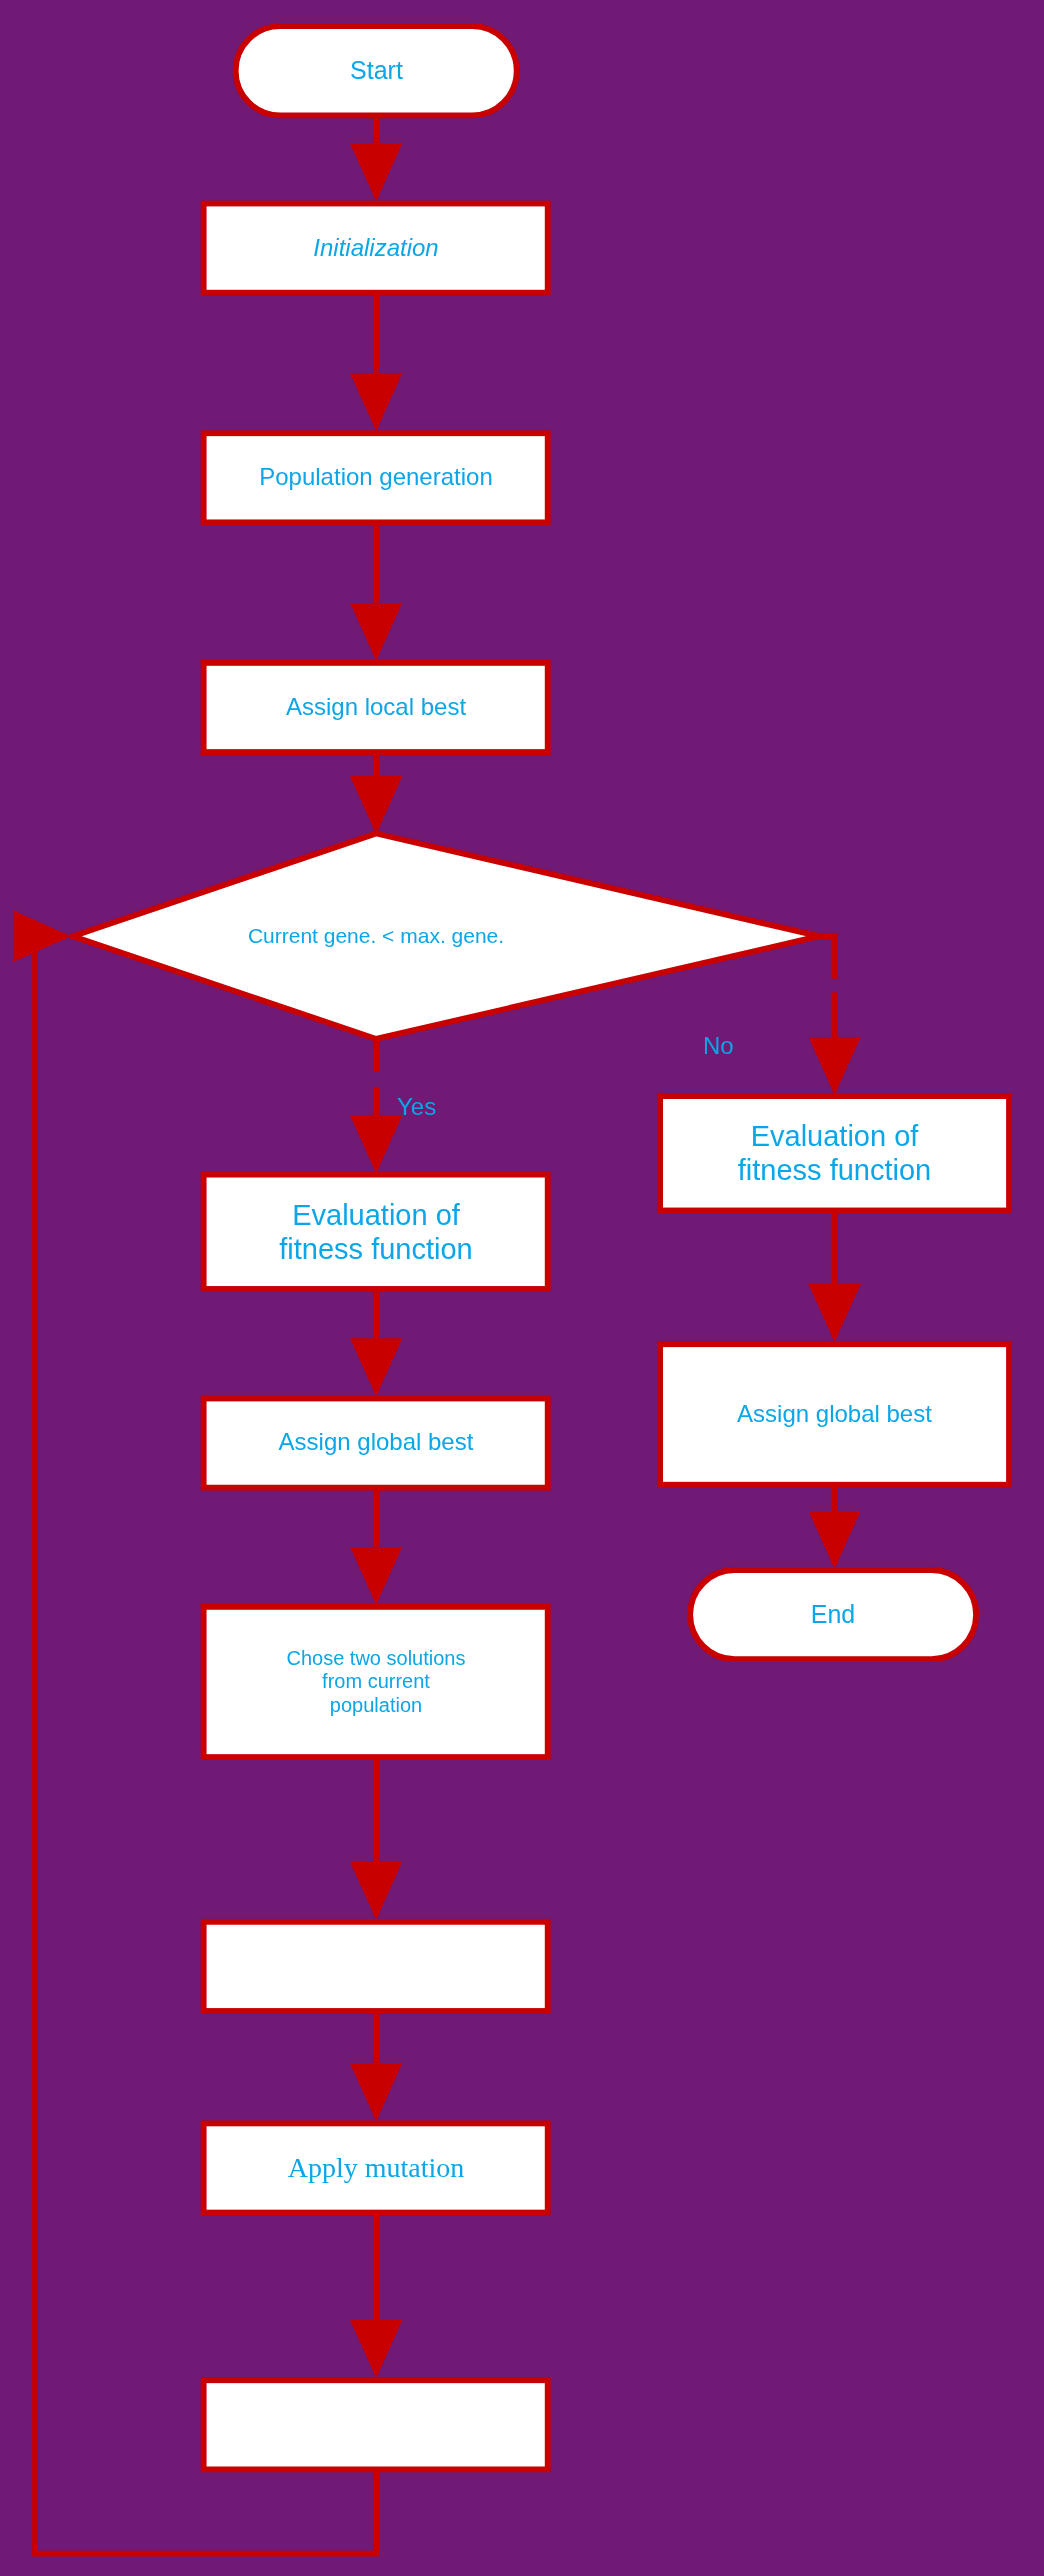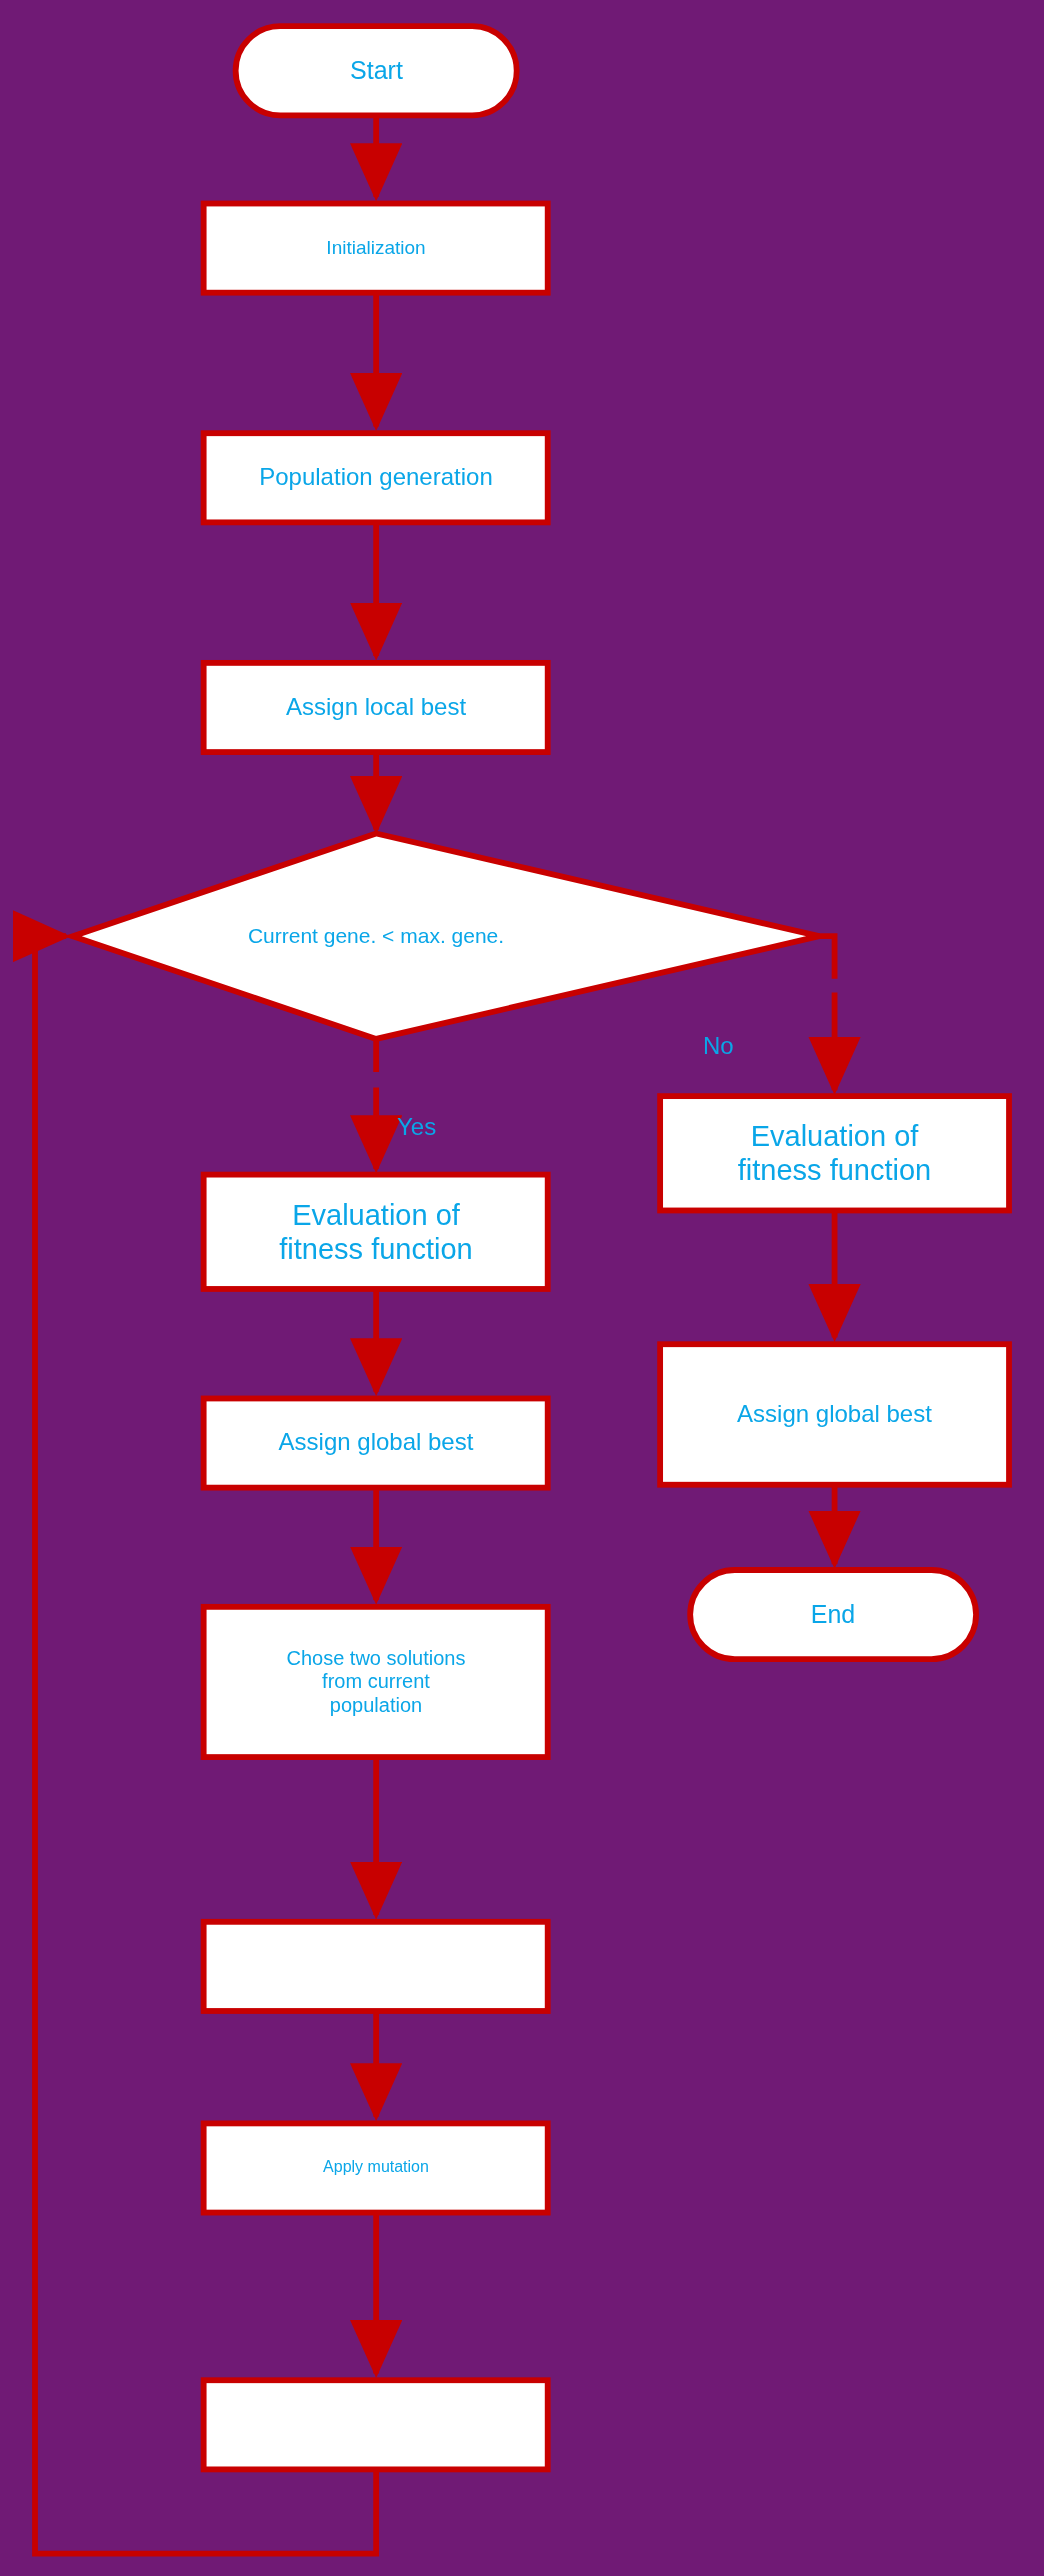--- a/index.html
+++ b/index.html
@@ -113,46 +113,46 @@
 
     <path d="M845,966 L861,966 L861,1125" fill="none" stroke="#c80000" stroke-width="6" stroke-dasharray="60 14" marker-end="url(#arrowheadRight)"></path>
 
     <line x1="861" y1="1249" x2="861" y2="1380" stroke="#c80000" stroke-width="6" marker-end="url(#arrowhead)"></line>
 
     <line x1="861" y1="1532" x2="861" y2="1614" stroke="#c80000" stroke-width="6" marker-end="url(#arrowhead)"></line>
   </svg>
 
   <div class="node-label" style="left:236px; top:26px; width:281px; height:89px; font-size:25px;">Start</div>
 
-  <div class="node-label" style="left:204px; top:204px; width:344px; height:89px; font-size:19px;">Initialization</div>
+  <div class="node-label" style="left:204px; top:204px; width:344px; height:89px; font-size:24px;font-style:italic;">Initialization</div>
 
   <div class="node-label" style="left:204px; top:433px; width:344px; height:89px; font-size:24px;">Population generation</div>
 
   <div class="node-label" style="left:204px; top:663px; width:344px; height:89px; font-size:24px;">Assign local best</div>
 
   <div class="node-label" style="left:182px; top:888px; width:388px; height:97px; font-size:21px;">Current gene. &lt; max. gene.</div>
 
   <div class="node-label" style="left:204px; top:1175px; width:344px; height:114px; font-size:29px;">Evaluation of
 fitness function</div>
 
   <div class="node-label" style="left:204px; top:1398px; width:344px; height:89px; font-size:24px;">Assign global best</div>
 
   <div class="node-label" style="left:204px; top:1607px; width:344px; height:150px; font-size:20px;">Chose two solutions
 from current
 population</div>
 
 
-  <div class="node-label" style="left:204px; top:2123px; width:344px; height:89px; font-size:16px;">Apply mutation</div>
+  <div class="node-label" style="left:204px; top:2123px; width:344px; height:89px; font-size:28px;font-family:Liberation Serif, serif;">Apply mutation</div>
 
 
   <div class="node-label" style="left:660px; top:1096px; width:349px; height:114px; font-size:29px;">Evaluation of
 fitness function</div>
 
   <div class="node-label" style="left:660px; top:1344px; width:349px; height:141px; font-size:24px;">Assign global best</div>
 
   <div class="node-label" style="left:690px; top:1570px; width:286px; height:89px; font-size:25px;">End</div>
 
-  <div class="edge-label" style="left:397px; top:1095px;margin-top:20px;">Yes</div>
+  <div class="edge-label" style="left:397px; top:1095px;">Yes</div>
 
   <div class="edge-label" style="left:703px; top:994px;margin-top:40px;">No</div>
 
 </div>
 
 
 </body></html>

